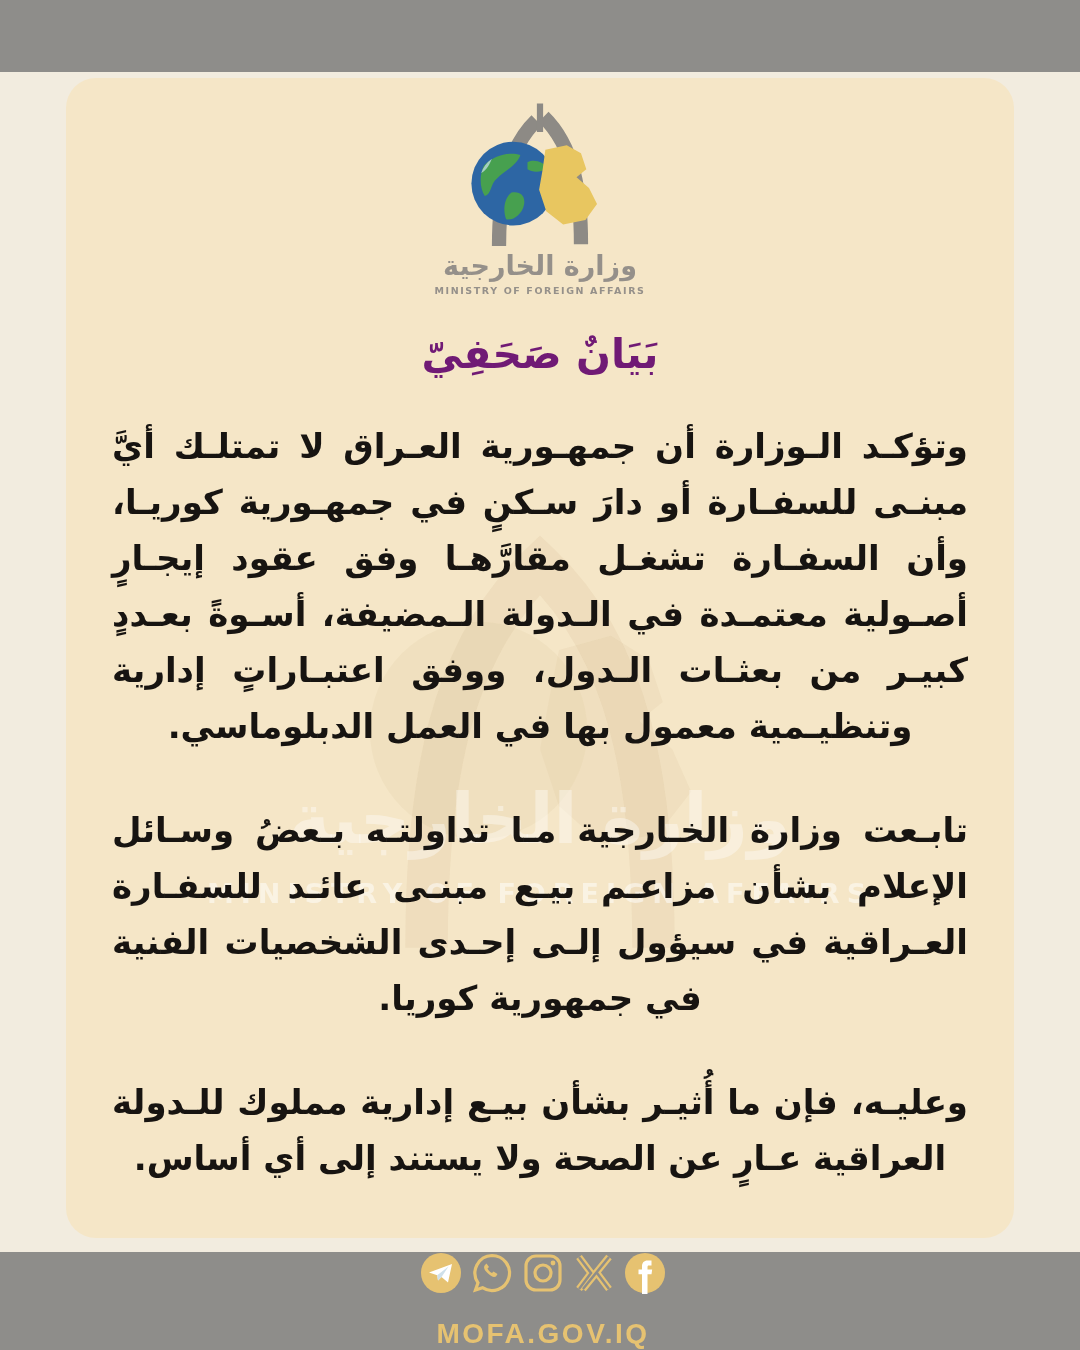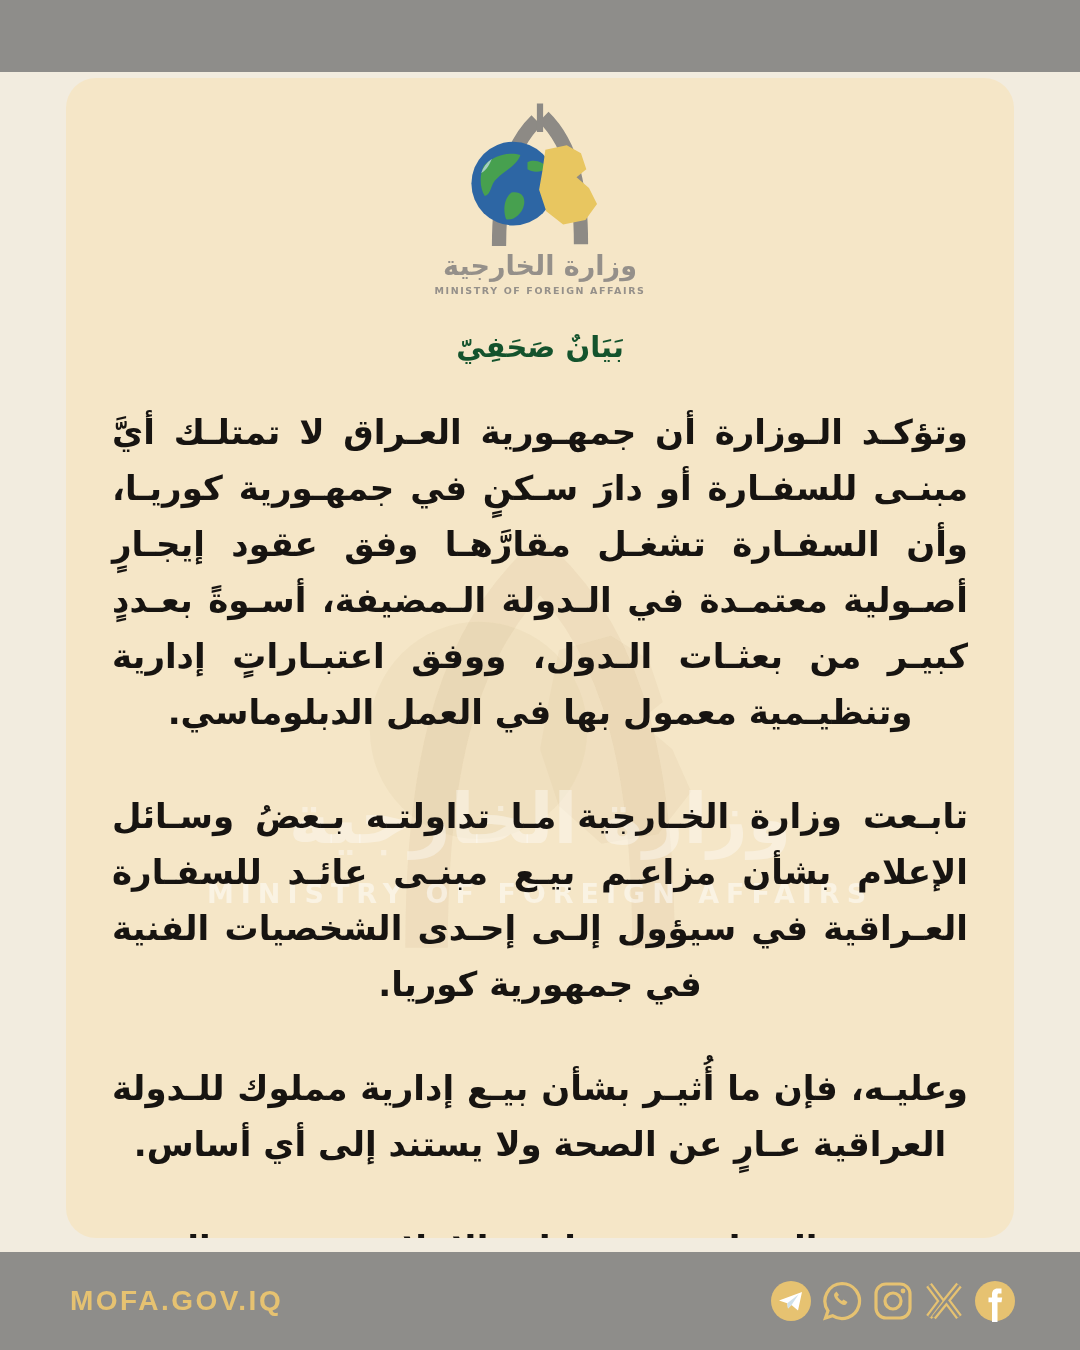--- a/index.html
+++ b/index.html
@@ -5,21 +5,21 @@
   * { margin:0; padding:0; box-sizing:border-box; }
   html,body { width:1080px; height:1350px; overflow:hidden; }
   body{
     position:relative;
     background:#f2ecdf;
     font-family:"DejaVu Sans", sans-serif;
   }
   
   .band{ position:absolute; left:0; width:1080px; background:#8e8d8a; }
   .band.top{ top:0; height:72px; }
-  .band.bottom{ top:1252px; height:98px; display:flex; align-items:center; justify-content:space-between; padding:0 64px 0 70px; }
+  .band.bottom{ top:1252px; height:98px; display:flex; align-items:center; justify-content:space-between; padding:0 64px 0 70px;flex-direction:column; }
 
   
   .card{
     position:absolute; left:66px; top:78px; width:948px; height:1160px;
     background:#f5e6c7; border-radius:30px;
     padding:18px 46px 0;
     display:flex; flex-direction:column; align-items:center;
     overflow:hidden;
   }
 
@@ -36,21 +36,21 @@
     color:rgba(255,255,255,.5); direction:ltr;
   }
 
   
   .logo{ position:relative; display:flex; flex-direction:column; align-items:center; z-index:2; }
   .logo-ar{ font-size:27px; font-weight:bold; color:#95908a; margin-top:2px; }
   .logo-en{ font-size:9.5px; font-weight:bold; letter-spacing:1.6px; color:#95908a; direction:ltr; margin-top:4px; }
 
   .title{
     z-index:2; margin-top:34px;
-    font-size:29px; font-weight:bold; color:#14532d;
+    font-size:41px; font-weight:bold; color:#701a75;
   }
 
   .bodytext{ z-index:2; width:100%; margin-top:40px; }
   .bodytext p{
     font-size:34px; font-weight:bold; color:#171411;
     line-height:56px;
     text-align:justify; text-align-last:center;
     margin-bottom:48px;
   }
 

